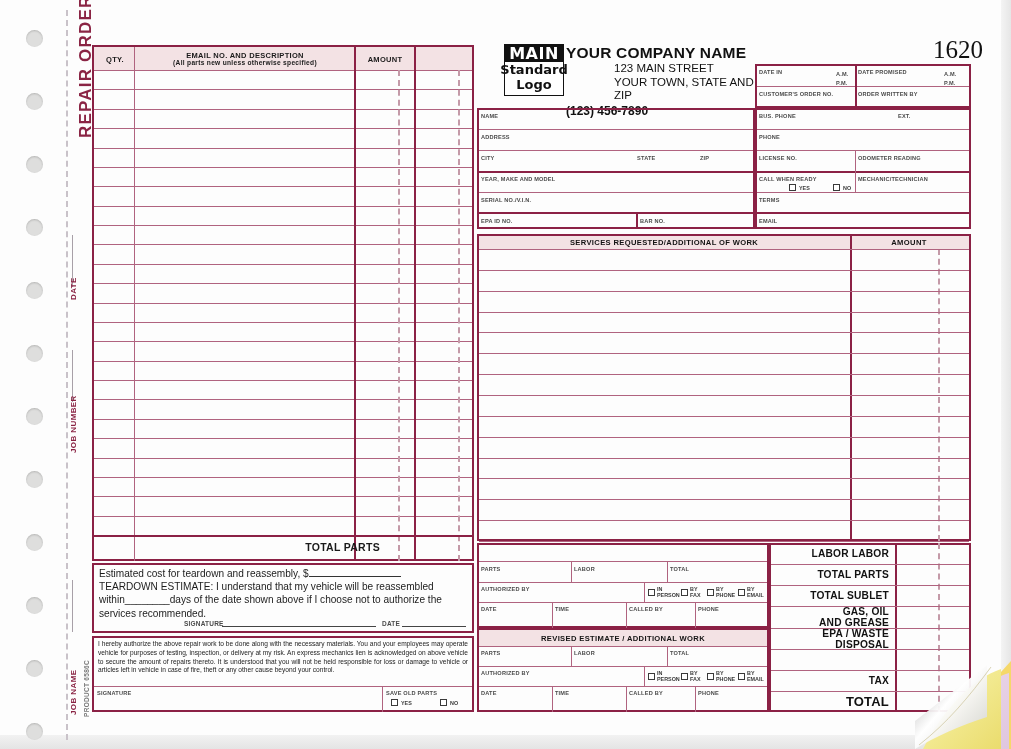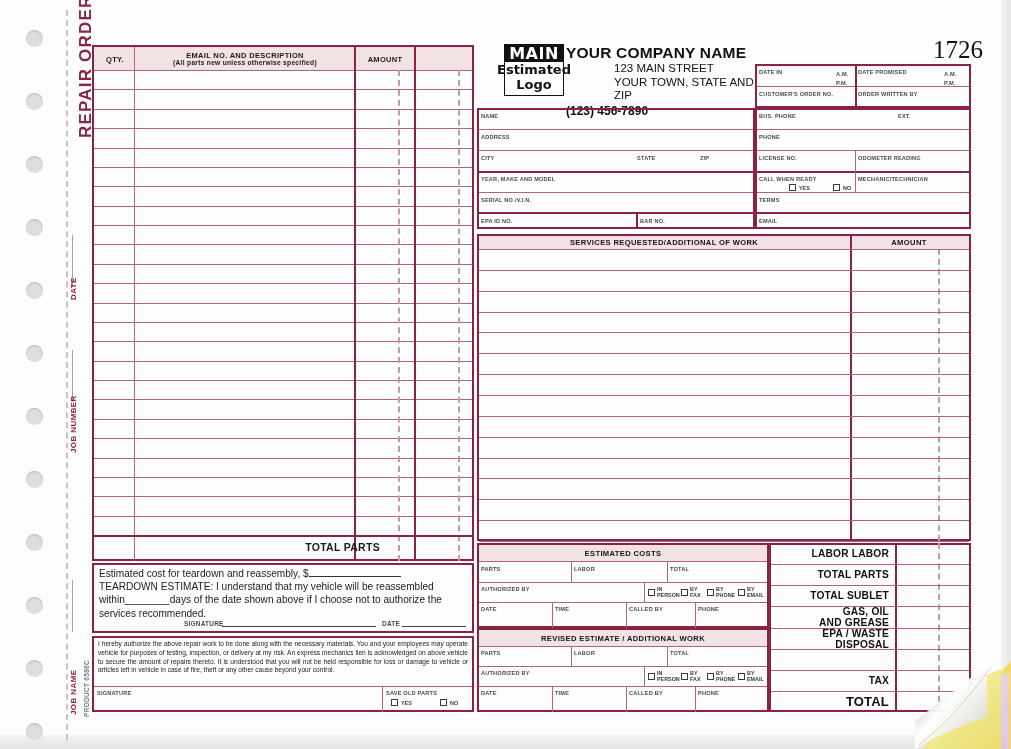--- a/index.html
+++ b/index.html
@@ -170,32 +170,32 @@
     <div class="vlabel small" style="left:17px; top:433px;">JOB NUMBER</div>
 
     <div class="vrule" style="left:20px; top:560px; height:52px;"></div>
     <div class="vlabel small" style="left:17px; top:695px;">JOB NAME</div>
 
     <div class="vlabel tiny" style="left:31px; top:697px;">PRODUCT 6586C</div>
   </div>
 
   <div id="logo">
     <div class="free">MAIN</div>
-    <div class="std">Estimated</div>
+    <div class="std">Standard</div>
     <div class="lg">Logo</div>
   </div>
 
   <div id="company">
     <div class="cname">YOUR COMPANY NAME</div>
     <div class="caddr">123 MAIN STREET</div>
     <div class="caddr">YOUR TOWN, STATE AND ZIP</div>
     <div class="cphone">(123) 456-7890</div>
   </div>
 
-  <div id="invno">1726</div>
+  <div id="invno">1620</div>
 
   <div id="parts-outer" class="box outer" style="left:92px; top:45px; width:382px; height:516px;"></div>
 
   <div id="parts-hdrband" class="box" style="left:94px; top:47px; width:378px; height:23px; background:var(--hdrfill);"></div>
 
   <div class="colhdr" style="left:96px; top:55px; width:38px;">QTY.</div>
   <div class="colhdr" style="left:136px; top:51px; width:218px;">EMAIL NO. AND DESCRIPTION</div>
   <div class="colhdr" style="left:136px; top:59px; width:218px; font-weight:bold; font-size:6.6px;">(All parts new unless otherwise specified)</div>
   <div class="colhdr" style="left:356px; top:55px; width:58px;">AMOUNT</div>
 
@@ -329,21 +329,20 @@
       <div class="hline" style="left: 479px; top: 416px; width: 490px;"></div>
       <div class="hline" style="left: 479px; top: 437px; width: 490px;"></div>
       <div class="hline" style="left: 479px; top: 458px; width: 490px;"></div>
       <div class="hline" style="left: 479px; top: 478px; width: 490px;"></div>
       <div class="hline" style="left: 479px; top: 499px; width: 490px;"></div>
       <div class="hline" style="left: 479px; top: 520px; width: 490px;"></div>
       <div class="hline" style="left: 479px; top: 541px; width: 490px;"></div>
     </div>
 
   <div class="box outer" style="left:477px; top:543px; width:292px; height:85px;"></div>
-  <div class="bandhdr" style="left:479px; top:545px; width:288px; height:16px;">ESTIMATED COSTS</div>
   <div class="hline" style="left:479px; top:561px; width:288px;"></div>
   <div class="hline" style="left:479px; top:582px; width:288px;"></div>
   <div class="hline" style="left:479px; top:602px; width:288px;"></div>
   <div class="vline" style="left:571px; top:561px; height:21px; bottom:auto;"></div>
   <div class="vline" style="left:667px; top:561px; height:21px; bottom:auto;"></div>
   <div class="fieldlabel" style="left:481px; top:566px;">PARTS</div>
   <div class="fieldlabel" style="left:574px; top:566px;">LABOR</div>
   <div class="fieldlabel" style="left:670px; top:566px;">TOTAL</div>
   <div class="fieldlabel" style="left:481px; top:586px;">AUTHORIZED BY</div>
   <div class="vline" style="left:644px; top:582px; height:20px; bottom:auto;"></div>

